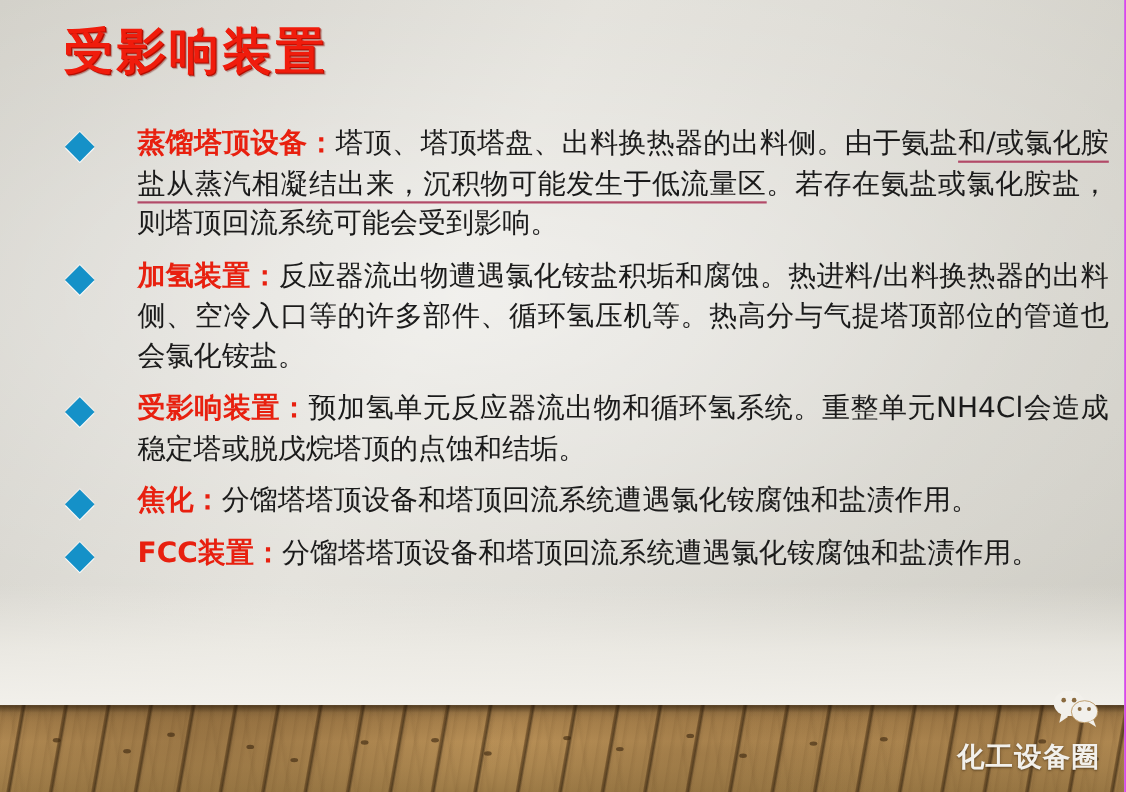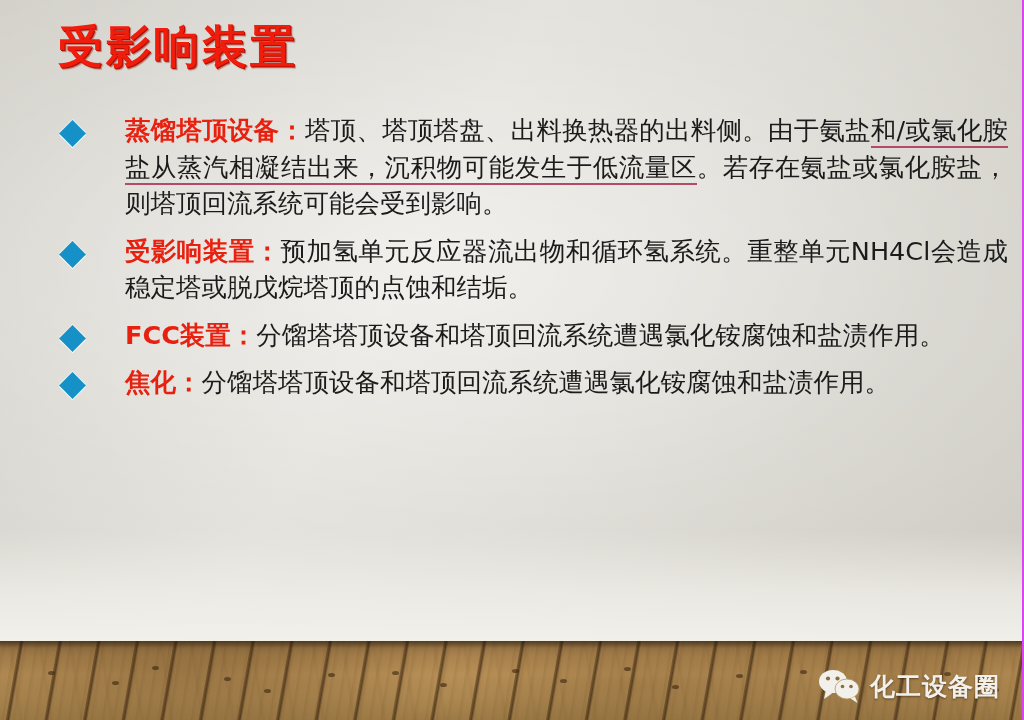--- a/index.html
+++ b/index.html
@@ -143,22 +143,23 @@
   .uline {
     border-bottom: 2.5px solid #b24a68;
     padding-bottom: 1px;
   }
   
   #watermark {
     position: absolute;
     right: 22px;
     bottom: 16px;
     display: flex;
-    align-items: center;
+    align-items: flex-end;
     gap: 9px;
+    flex-direction: column;
   }
   #wechat-icon { display: block; }
   #wm-text {
     font-size: 25px;
     font-weight: bold;
     color: #f2f0eb;
     letter-spacing: 1px;
     text-shadow: 0 1px 2px rgba(40,24,8,0.55);
     font-family: "DejaVu Sans", "Liberation Sans", sans-serif;
   }
@@ -197,34 +198,38 @@
 
   <div id="title">受影响装置</div>
 
   <div id="bullets">
 
     <div class="bullet">
       <div class="diamond"></div>
       <div class="btext"><span class="lead">蒸馏塔顶设备：</span><span>塔顶、塔顶塔盘、出料换热器的出料侧。由于氨盐</span><span class="uline">和/或氯化胺盐从蒸汽相凝结出来，沉积物可能发生于低流量区</span><span>。若存在氨盐或氯化胺盐，则塔顶回流系统可能会受到影响。</span></div>
     </div>
 
+    <div class="bullet">
+      <div class="diamond"></div>
+      <div class="btext"><span class="lead">加氢装置：</span><span>反应器流出物遭遇氯化铵盐积垢和腐蚀。热进料/出料换热器的出料侧、空冷入口等的许多部件、循环氢压机等。热高分与气提塔顶部位的管道也会氯化铵盐。</span></div>
+    </div>
 
     <div class="bullet">
       <div class="diamond"></div>
       <div class="btext"><span class="lead">受影响装置：</span><span>预加氢单元反应器流出物和循环氢系统。重整单元NH4Cl会造成稳定塔或脱戊烷塔顶的点蚀和结垢。</span></div>
     </div>
 
     <div class="bullet">
       <div class="diamond"></div>
+      <div class="btext"><span class="lead">焦化：</span><span>分馏塔塔顶设备和塔顶回流系统遭遇氯化铵腐蚀和盐渍作用。</span></div>
+    </div>
+
+    <div class="bullet">
+      <div class="diamond"></div>
       <div class="btext"><span class="lead">FCC装置：</span><span>分馏塔塔顶设备和塔顶回流系统遭遇氯化铵腐蚀和盐渍作用。</span></div>
-    </div>
-
-    <div class="bullet">
-      <div class="diamond"></div>
-      <div class="btext"><span class="lead">焦化：</span><span>分馏塔塔顶设备和塔顶回流系统遭遇氯化铵腐蚀和盐渍作用。</span></div>
     </div>
 
   </div>
 
   <div id="watermark">
     <svg id="wechat-icon" width="44" height="36" viewBox="0 0 44 36">
       <ellipse cx="16" cy="13.5" rx="14" ry="11.5" fill="#f2f0eb"></ellipse>
       <polygon points="9,22 7,31 15,25.5" fill="#f2f0eb"></polygon>
       <circle cx="11" cy="10.5" r="2.1" fill="#8a6a3f"></circle>
       <circle cx="20.5" cy="10.5" r="2.1" fill="#8a6a3f"></circle>

